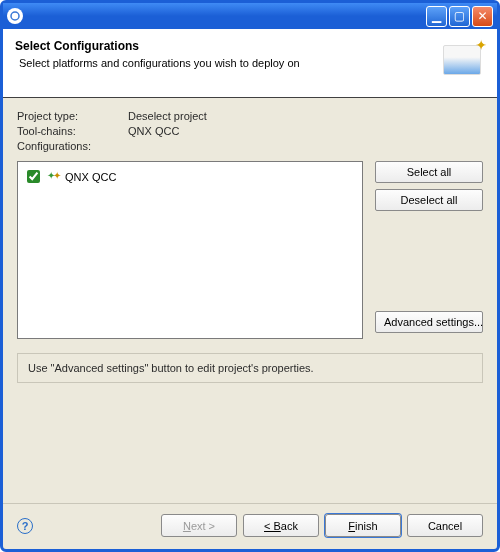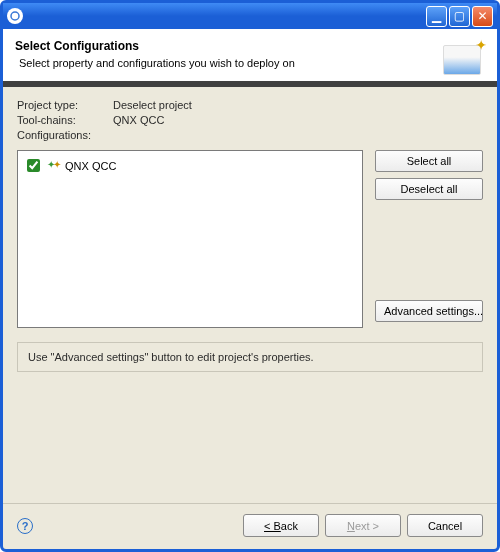--- a/index.html
+++ b/index.html
@@ -45,22 +45,22 @@
     font-size: 12px;
     color: #fff;
     background: linear-gradient(to bottom, #5da1f8, #2066d4);
     cursor: default;
   }
   .tbtn.close {
     background: linear-gradient(to bottom, #f58a6a, #d74a16);
   }
   .header-panel {
     background: #fff;
-    border-bottom: 6px solid #404040;
-    padding: 10px 12px 0 12px;
+    border-bottom: 1px solid #404040;
+    padding: 10px 12px 16px 12px;
     display: flex;
     align-items: flex-start;
   }
   .header-text { flex: 1; }
   .header-title {
     font-size: 12px;
     font-weight: bold;
     color: #000;
     margin-bottom: 4px;
   }
@@ -91,21 +91,21 @@
     flex: 1;
     padding: 12px 14px 8px 14px;
     display: flex;
     flex-direction: column;
   }
   .info-row {
     display: flex;
     margin-bottom: 3px;
     color: #2b2b2b;
   }
-  .info-label { width: 96px; }
+  .info-label { width: 111px; }
   .config-area {
     margin-top: 6px;
     display: flex;
     gap: 12px;
   }
   .config-list {
     flex: 1;
     background: #fff;
     border: 1px solid #7a7a7a;
     height: 178px;
@@ -212,21 +212,21 @@
         <span>▢</span>
       </div>
     <div class="tbtn close">
         <span>✕</span>
       </div>
   </div>
 
   <div class="header-panel">
     <div class="header-text">
       <div class="header-title">Select Configurations</div>
-      <div class="header-sub">Select property and configurations you wish to deploy on</div>
+      <div class="header-sub">Select platforms and configurations you wish to deploy on</div>
     </div>
     <div class="header-icon">
       <div class="box"></div>
       <div class="star">✦</div>
     </div>
   </div>
 
   <div class="content">
 
     <div class="info-row">
@@ -262,18 +262,19 @@
 
     <div class="hint-box">
       <p>Use "Advanced settings" button to edit project's properties.</p>
     </div>
 
   </div>
 
   <div class="footer">
     <div class="help-icon">?</div>
     <div class="footer-spacer"></div>
+    <button class="fbtn disabled" disabled=""><span class="u">N</span>ext &gt;</button>
     <button class="fbtn"><span class="u">&lt; B</span>ack</button>
-    <button class="fbtn disabled" disabled=""><span class="u">N</span>ext &gt;</button>
+    <button class="fbtn default"><span class="u">F</span>inish</button>
     <button class="fbtn">Cancel</button>
   </div>
 
 </div>
 
 </body></html>

